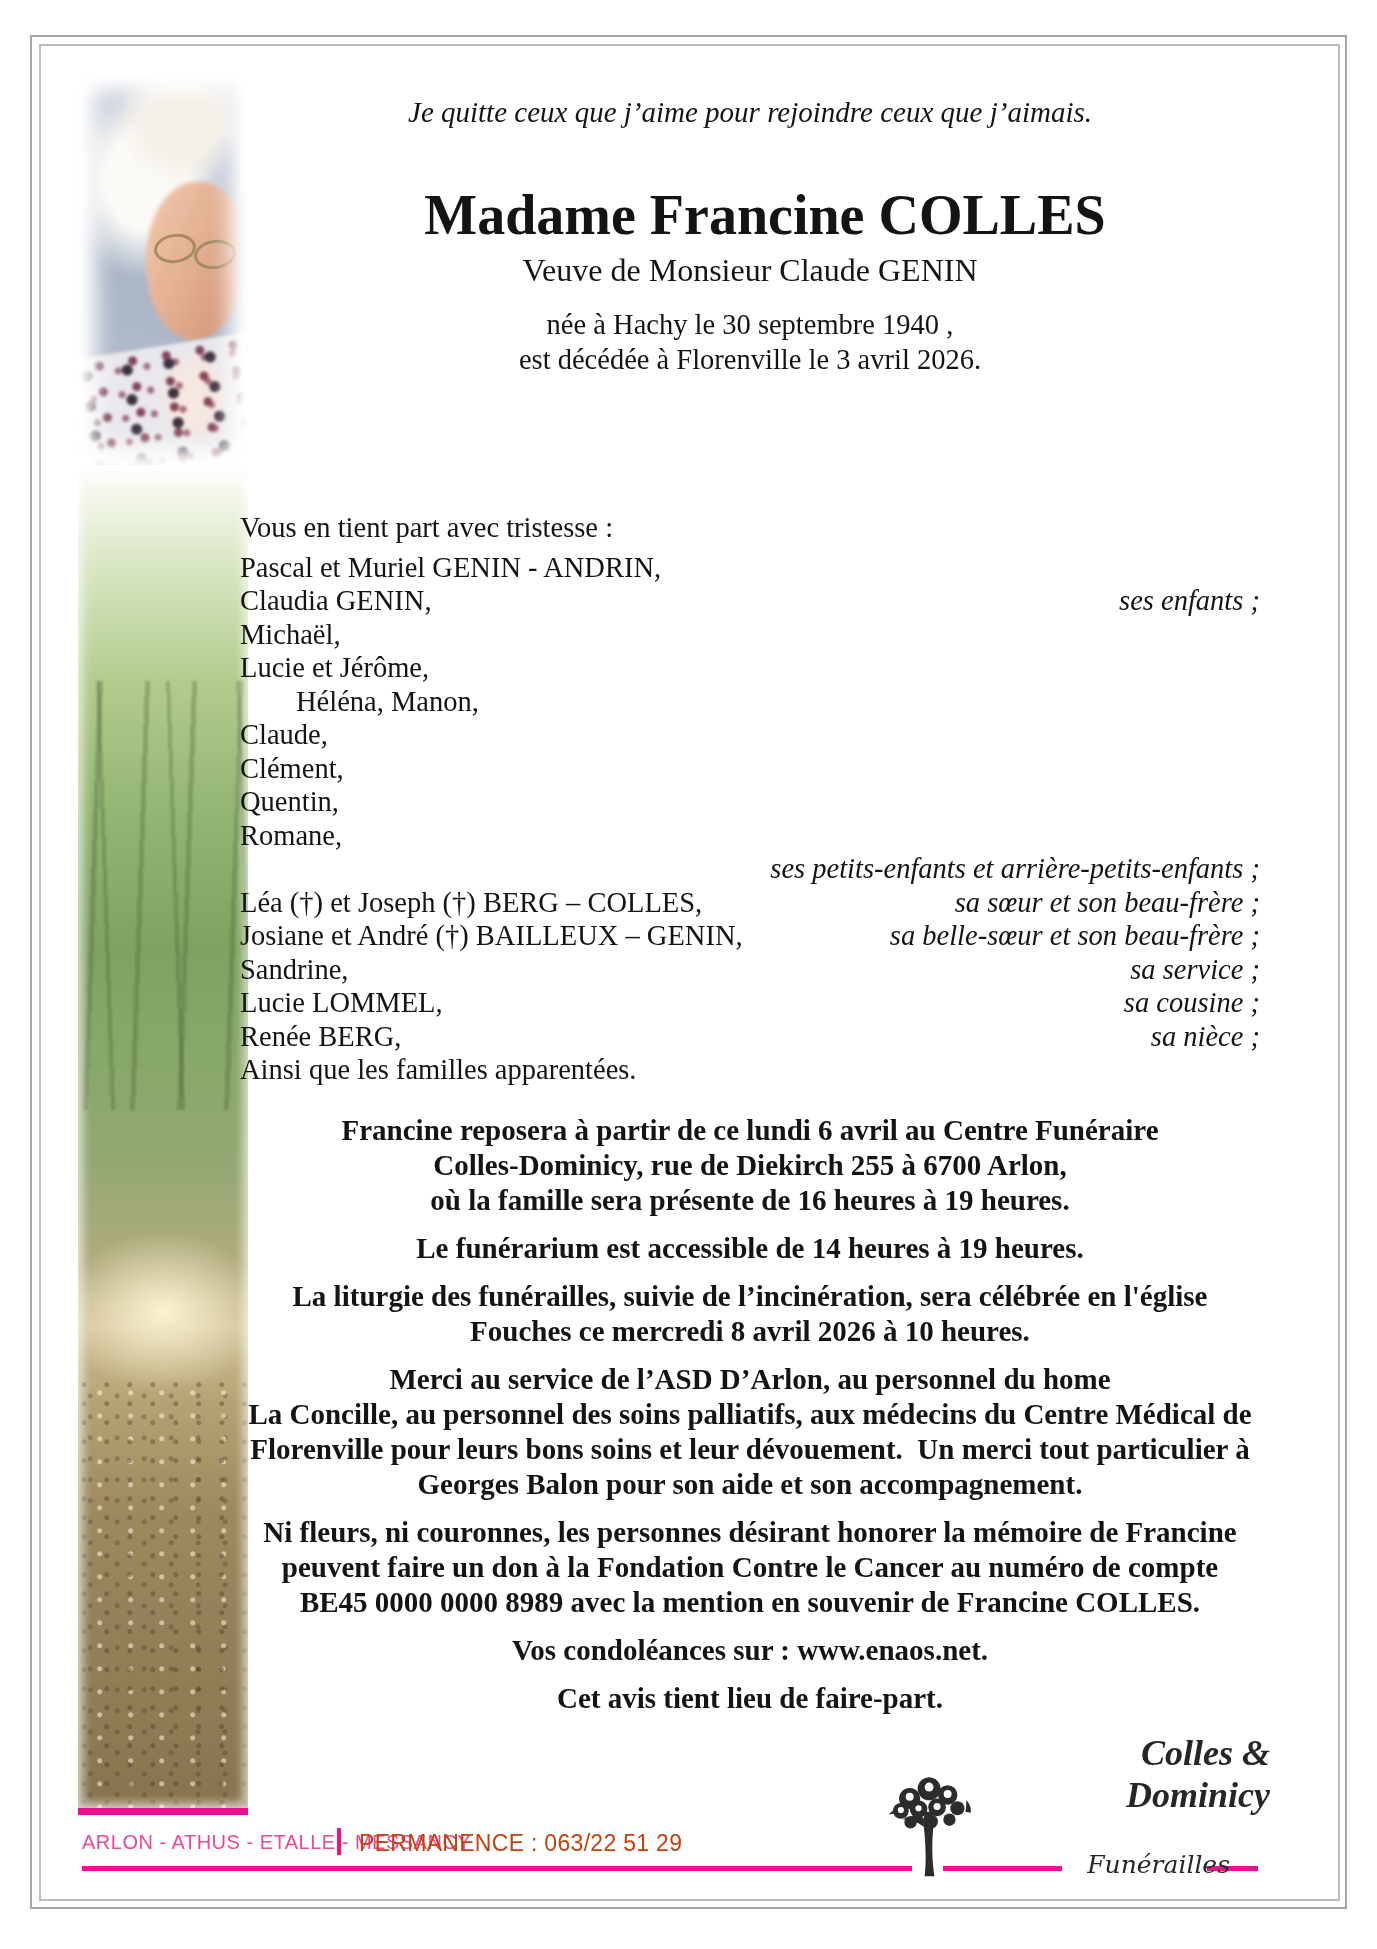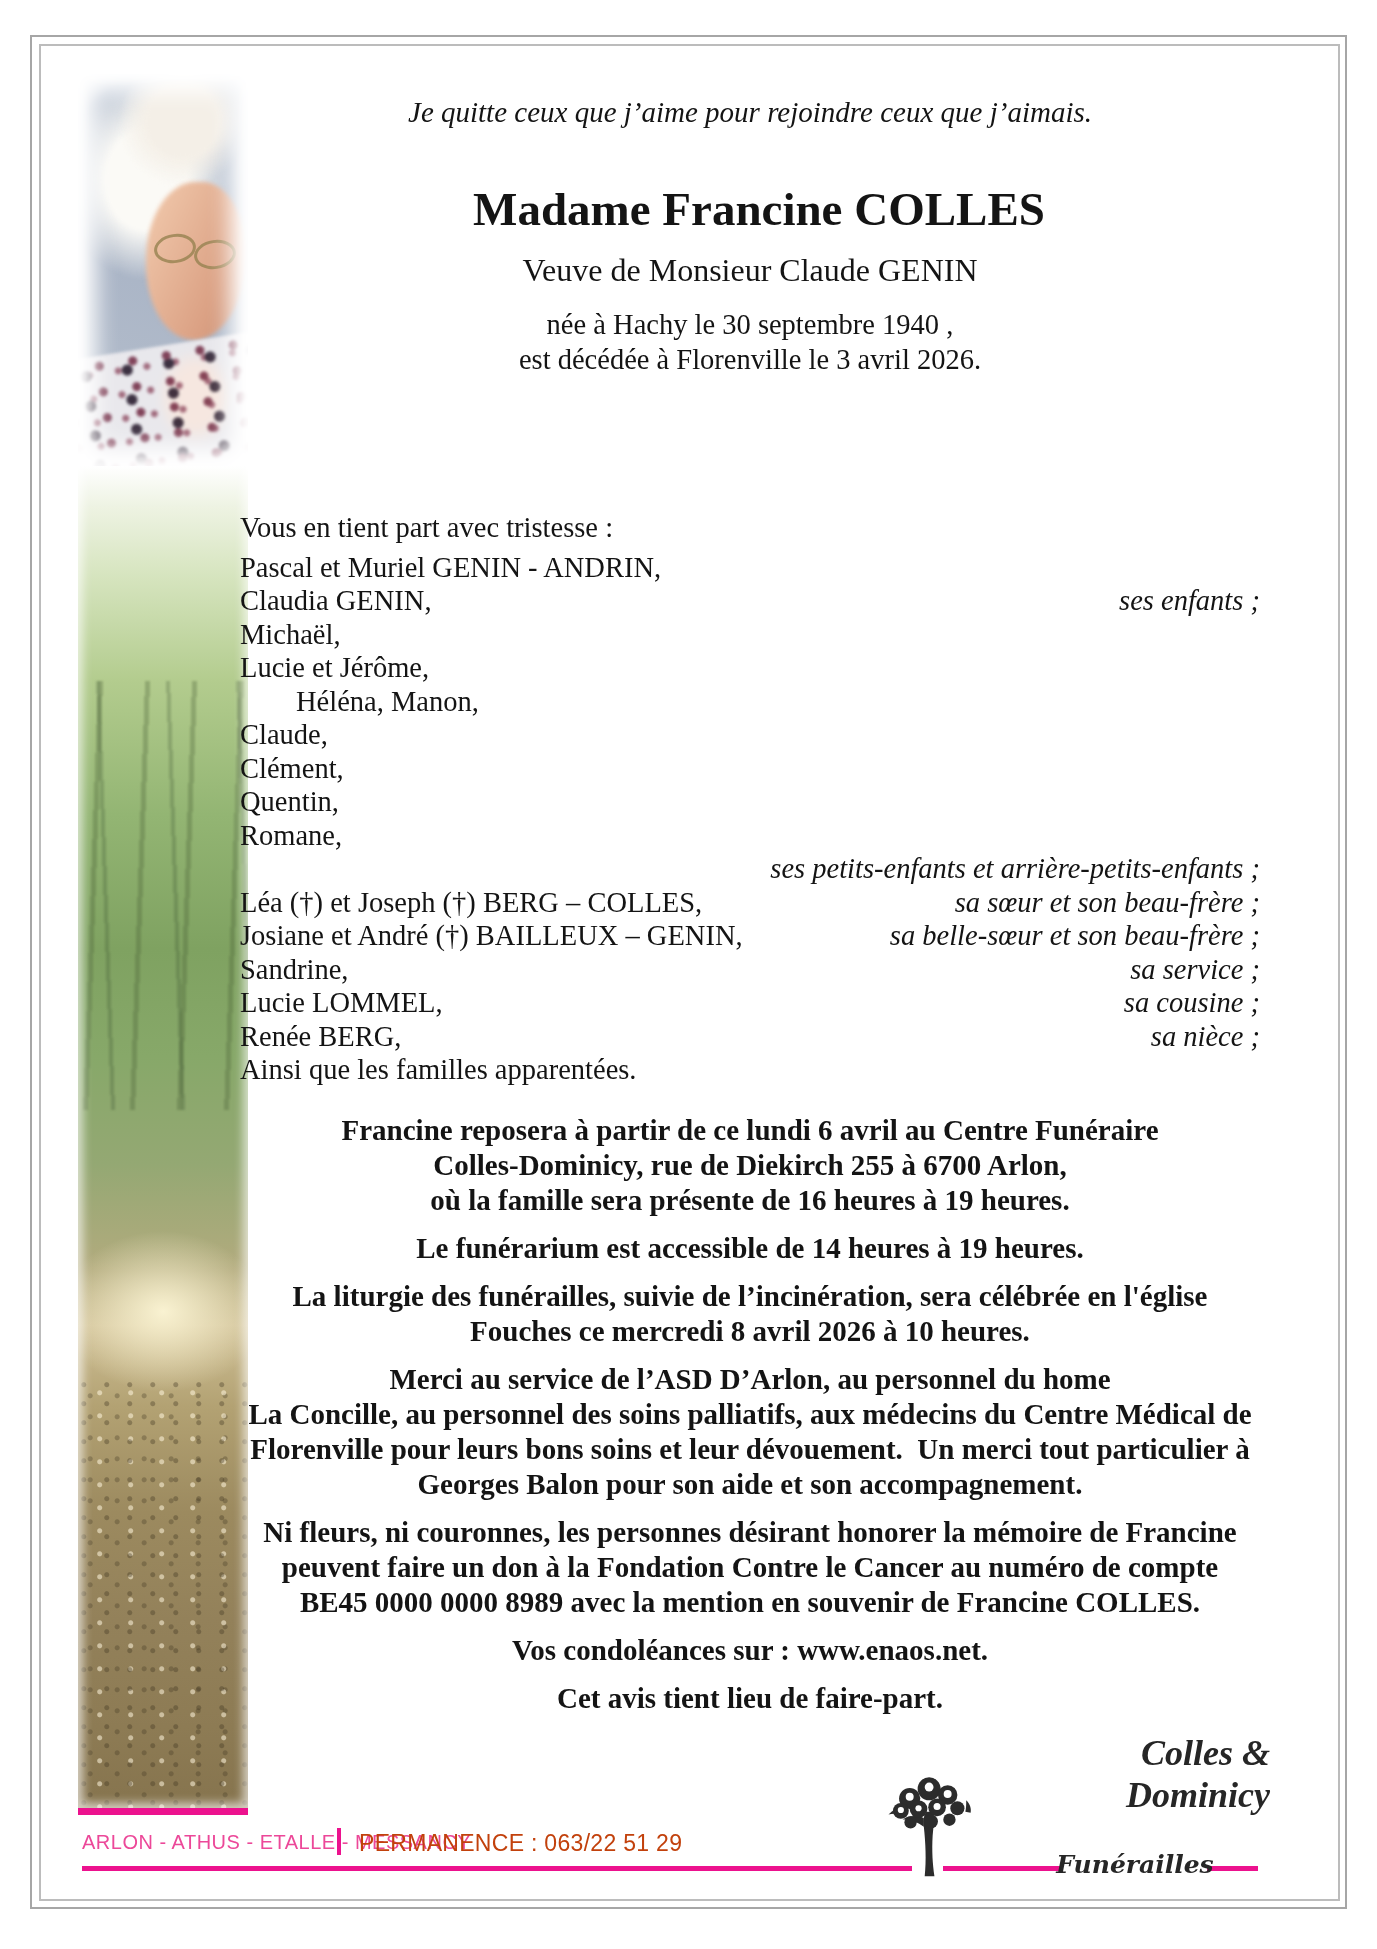--- a/index.html
+++ b/index.html
@@ -61,21 +61,21 @@
     background-image:
       radial-gradient(circle at 25% 30%, rgba(60,50,30,.35) 0 2px, transparent 3px),
       radial-gradient(circle at 70% 60%, rgba(255,246,222,.55) 0 2px, transparent 3px),
       radial-gradient(circle at 45% 80%, rgba(60,50,30,.30) 0 2px, transparent 3px);
     background-size:23px 19px,31px 23px,27px 21px;}
   .strip-feather{position:absolute;inset:0;box-shadow:inset 0 0 10px 5px rgba(255,255,255,.65);}
   .strip-bar{position:absolute;left:78px;top:1808px;width:170px;height:7px;}
   .quote{position:absolute;left:240px;top:76px;width:1020px;text-align:center;
          font-style:italic;font-size:29px;margin-top:20px;}
   .title{position:absolute;left:240px;top:174px;width:1020px;text-align:center;
-         font-weight:bold;font-size:47px;line-height:52px;margin:9px;}
+         font-weight:bold;font-size:56px;line-height:52px;margin:15px;}
   .subtitle{position:absolute;left:240px;top:252px;width:1020px;text-align:center;
          font-size:32px;}
   .dates{position:absolute;left:240px;top:307px;width:1020px;text-align:center;
          font-size:28.5px;line-height:35px;white-space:pre-wrap;}
 
   .mourners{position:absolute;left:240px;top:511px;width:1020px;
             font-size:28.5px;line-height:33.5px;}
   .mourners-intro{margin:0 0 6px 0;}
   .mourner-row{display:flex;justify-content:space-between;align-items:baseline;}
   .mourner-name{white-space:pre;}
@@ -93,22 +93,22 @@
   .footer-permanence{position:absolute;left:359px;top:1830px;font-family:"Liberation Sans",sans-serif;
       font-size:23px;letter-spacing:.3px;color:#c2410c;font-weight:normal;}
   .footer-line{position:absolute;top:1866px;height:5px;}
   .seg1{left:82px;width:830px;}
   .seg2{left:943px;width:119px;}
   .seg3{left:1207px;width:51px;}
   .tree{position:absolute;left:878px;top:1772px;width:104px;height:106px;}
   .logo-name{position:absolute;left:1000px;top:1732px;width:270px;text-align:right;
       font-family:Liberation Serif, serif;font-style:italic;font-weight:bold;font-size:36px;
       color:#262626;}
-  .logo-sub{position:absolute;left:1040px;top:1850px;width:190px;text-align:center;
-      font-family:"DejaVu Serif",serif;font-style:italic;font-weight:bold;font-size:25px;
+  .logo-sub{position:absolute;left:1040px;top:1850px;width:190px;text-align:right;
+      font-family:"DejaVu Serif",serif;font-style:italic;font-weight:normal;font-size:25px;
       color:#262626;}
 </style>
 </head>
 <body>
 
 <div class="page">
 
   <div class="frame-outer"></div>
   <div class="frame-inner"></div>
 

